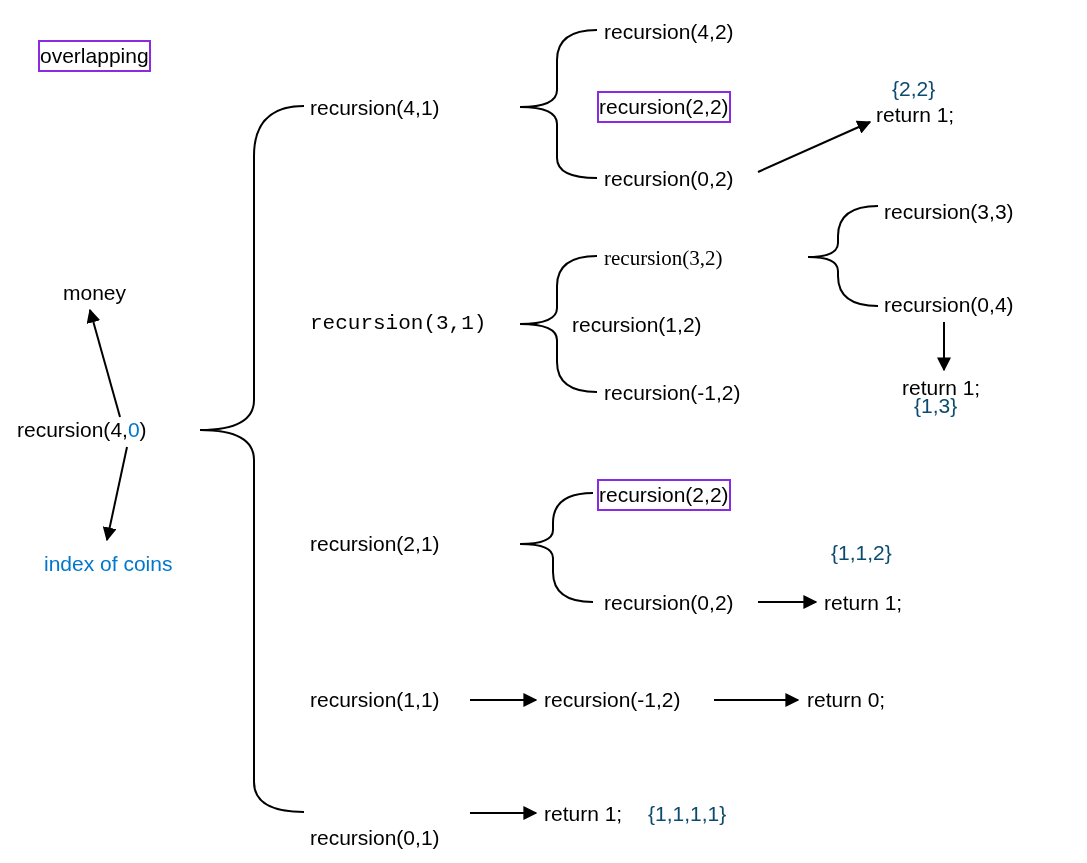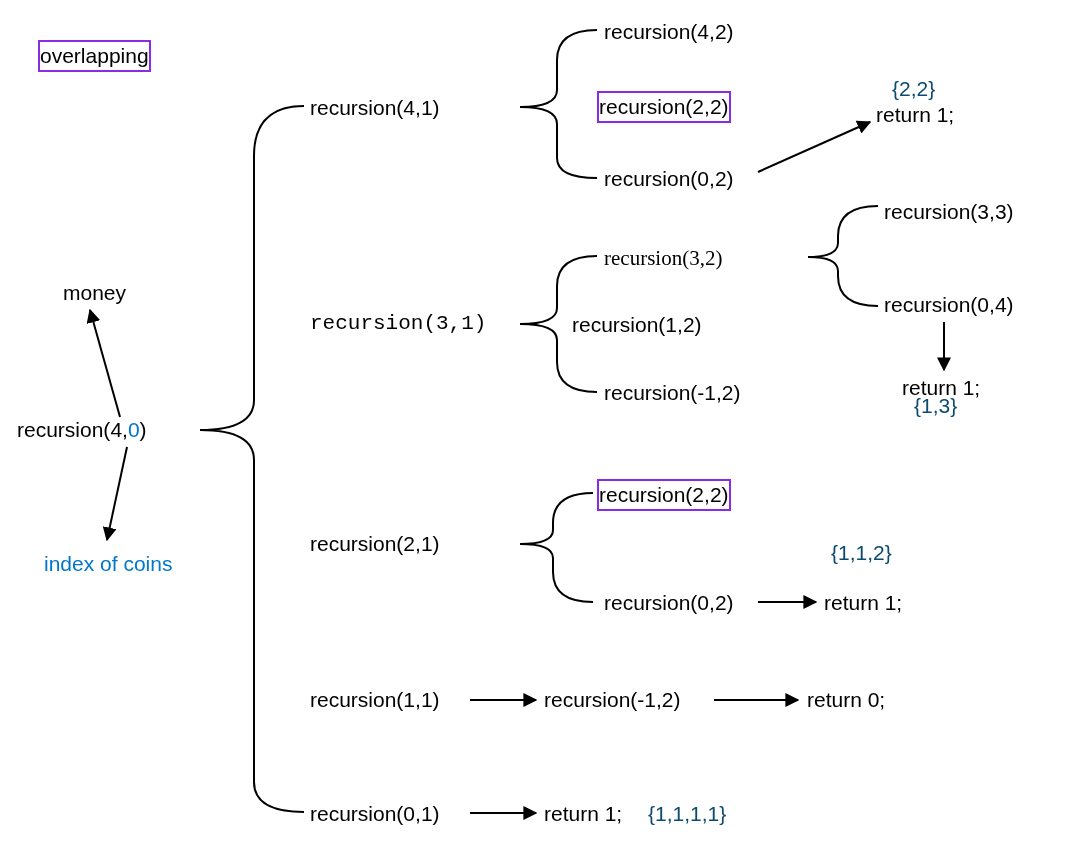--- a/index.html
+++ b/index.html
@@ -69,21 +69,21 @@
 <div class="node" style="left:310px; top:532px;text-align:right;">recursion(2,1)</div>
 <div class="node boxed" style="left:597px; top:479px;">recursion(2,2)</div>
 <div class="node" style="left:604px; top:591px;">recursion(0,2)</div>
 <div class="node" style="left:824px; top:591px;">return 1;</div>
 <div class="node red" style="left:831px; top:541px;">{1,1,2}</div>
 
 <div class="node" style="left:310px; top:688px;">recursion(1,1)</div>
 <div class="node" style="left:544px; top:688px;">recursion(-1,2)</div>
 <div class="node" style="left:807px; top:688px;">return 0;</div>
 
-<div class="node" style="left:310px; top:802px;">recursion(0,1)</div>
+<div class="node" style="left:310px; top:826px;">recursion(0,1)</div>
 <div class="node" style="left:544px; top:802px;">return 1;</div>
 <div class="node red" style="left:648px; top:802px;">{1,1,1,1}</div>
 
 <svg class="overlay">
   <defs>
     <marker id="arrow" viewBox="0 0 10 10" refX="9" refY="5" markerWidth="7" markerHeight="7" orient="auto-start-reverse">
       <path d="M 0 0 L 10 5 L 0 10 z" fill="#000"></path>
     </marker>
   </defs>
 

